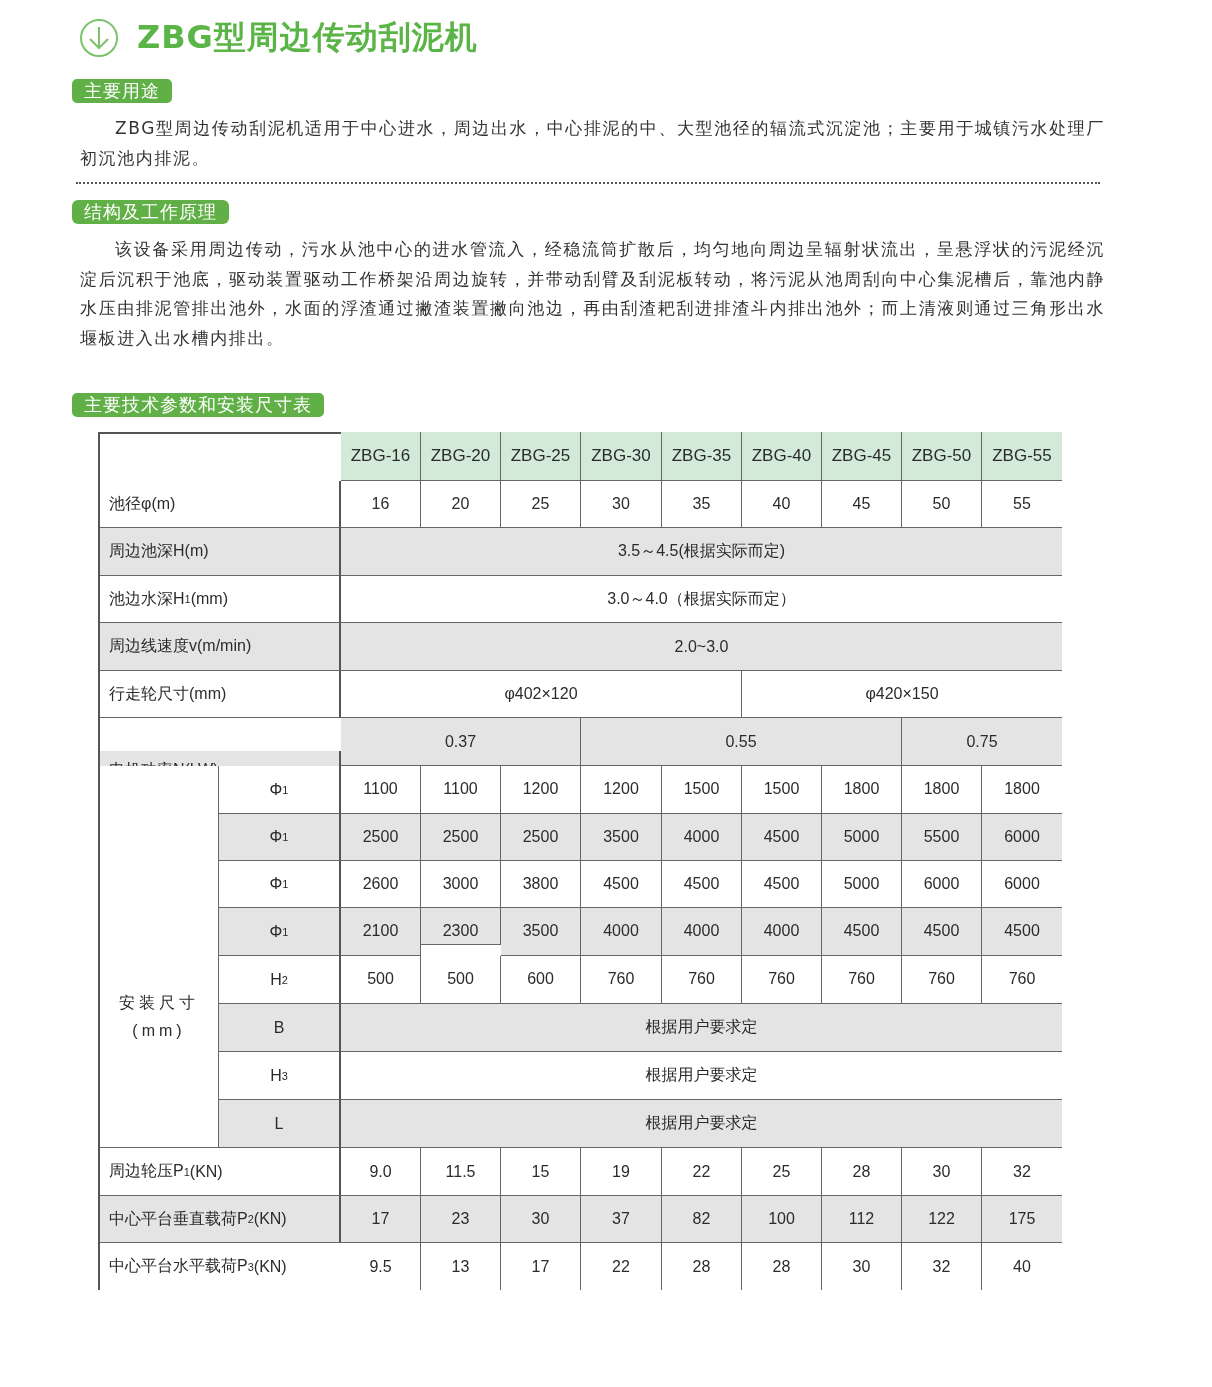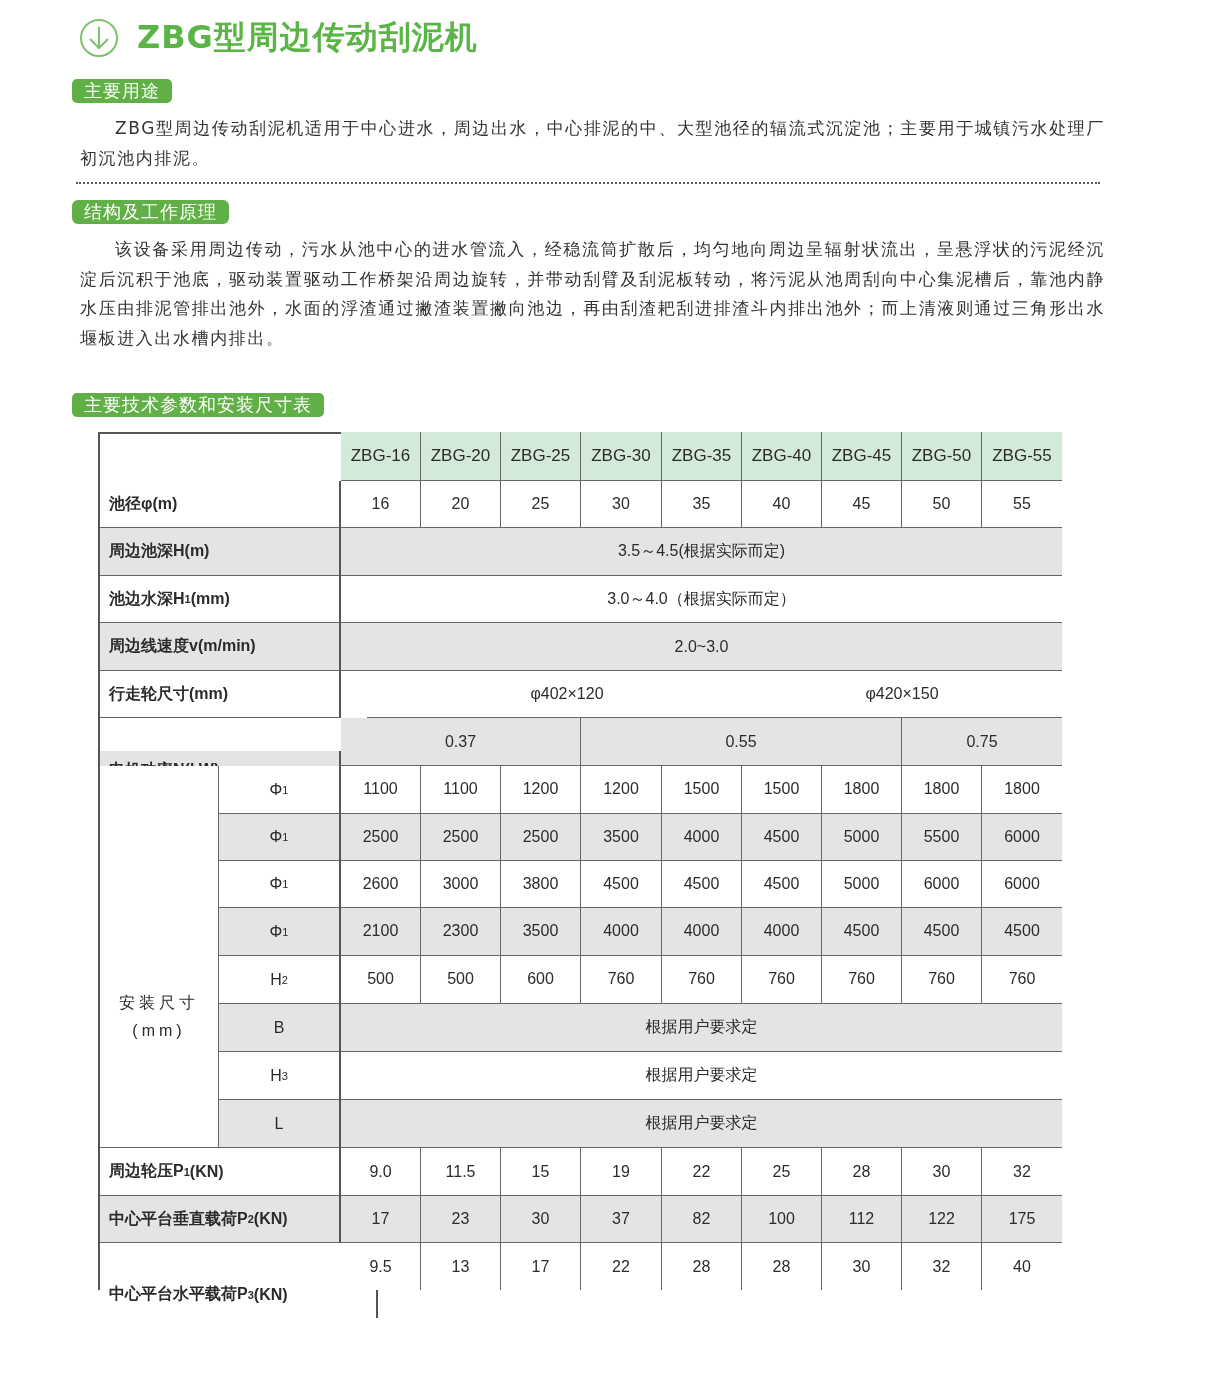--- a/index.html
+++ b/index.html
@@ -29,21 +29,21 @@
     position: absolute; left: 98px; top: 432px; width: 964px; height: 858px;
     border: 2px solid #555; box-sizing: border-box;
   }
   .cell {
     position: absolute; box-sizing: border-box;
     border-right: 1px solid #666; border-bottom: 1px solid #666;
     display: flex; align-items: center; justify-content: center;
     font-family: "Liberation Sans", "DejaVu Sans", sans-serif;
     font-size: 16px; color: #2b2b2b; background: #ffffff;
   }
-  .cell.label { justify-content: flex-start; padding-left: 9px; font-weight: bold; }
+  .cell.label { justify-content: flex-start; padding-left: 9px; }
   .cell.gray { background: #e4e4e4; }
   .cell.head { background: #d3ead8; font-size: 17px; }
   .cell.top { align-items: flex-start; padding-top: 14px; }
   .cell.noright { border-right: none; }
   .cell.nobottom { border-bottom: none; }
   .sub { font-size: 11px; vertical-align: -3px; }
   .vsplit { border-right: 2px solid #555; }
   .diag-cell { position: absolute; left: 0; top: 0; width: 241px; height: 49px; background: #d3ead8;
     border-right: 2px solid #555; border-bottom: 1px solid #666; box-sizing: border-box; }
   .diag-cell svg { position: absolute; left: 0; top: 0; }
@@ -96,21 +96,21 @@
     <div class="cell gray noright" style="left: 241px; top: 94px; width: 721px; height: 48px;">3.5～4.5(根据实际而定)</div>
     <div class="cell label vsplit" style="left: 0px; top: 142px; width: 241px; height: 47px;">
       <span>池边水深H</span>
       <span class="sub">1</span>
       <span>(mm)</span>
     </div>
     <div class="cell noright" style="left: 241px; top: 142px; width: 721px; height: 47px;">3.0～4.0（根据实际而定）</div>
     <div class="cell label gray vsplit" style="left: 0px; top: 189px; width: 241px; height: 48px;">周边线速度v(m/min)</div>
     <div class="cell gray noright" style="left: 241px; top: 189px; width: 721px; height: 48px;">2.0~3.0</div>
     <div class="cell label vsplit" style="left: 0px; top: 237px; width: 241px; height: 47px;">行走轮尺寸(mm)</div>
-    <div class="cell " style="left: 241px; top: 237px; width: 401px; height: 47px; margin-left: 26px;">φ402×120</div>
+    <div class="cell " style="left: 241px; top: 237px; width: 401px; height: 47px;">φ402×120</div>
     <div class="cell noright" style="left: 642px; top: 237px; width: 320px; height: 47px;">φ420×150</div>
     <div class="cell label gray vsplit" style="left: 0px; top: 284px; width: 241px; height: 40px; margin-top: 33px;">电机功率N(kW)</div>
     <div class="cell gray" style="left: 241px; top: 284px; width: 240px; height: 48px;">0.37</div>
     <div class="cell gray" style="left: 481px; top: 284px; width: 321px; height: 48px;">0.55</div>
     <div class="cell gray noright" style="left: 802px; top: 284px; width: 160px; height: 48px;">0.75</div>
     <div class="cell install-label" style="left: 0px; top: 332px; width: 119px; height: 382px;">
       <span>安装尺寸</span>
       <span>(mm)</span>
     </div>
     <div class="cell vsplit" style="left: 119px; top: 332px; width: 122px; height: 48px;">
@@ -150,21 +150,21 @@
     <div class="cell top" style="left: 562px; top: 427px; width: 80px; height: 47px;">4500</div>
     <div class="cell top" style="left: 642px; top: 427px; width: 80px; height: 47px;">4500</div>
     <div class="cell top" style="left: 722px; top: 427px; width: 80px; height: 47px;">5000</div>
     <div class="cell top" style="left: 802px; top: 427px; width: 80px; height: 47px;">6000</div>
     <div class="cell top noright" style="left: 882px; top: 427px; width: 80px; height: 47px;">6000</div>
     <div class="cell vsplit gray" style="left: 119px; top: 474px; width: 122px; height: 48px;">
       <span>Φ</span>
       <span class="sub">1</span>
     </div>
     <div class="cell top gray" style="left: 241px; top: 474px; width: 80px; height: 48px;">2100</div>
-    <div class="cell top gray" style="left: 321px; top: 474px; width: 80px; height: 48px;">2300</div>
+    <div class="cell top gray" style="left: 321px; top: 474px; width: 80px; height: 37px;">2300</div>
     <div class="cell top gray" style="left: 401px; top: 474px; width: 80px; height: 48px;">3500</div>
     <div class="cell top gray" style="left: 481px; top: 474px; width: 81px; height: 48px;">4000</div>
     <div class="cell top gray" style="left: 562px; top: 474px; width: 80px; height: 48px;">4000</div>
     <div class="cell top gray" style="left: 642px; top: 474px; width: 80px; height: 48px;">4000</div>
     <div class="cell top gray" style="left: 722px; top: 474px; width: 80px; height: 48px;">4500</div>
     <div class="cell top gray" style="left: 802px; top: 474px; width: 80px; height: 48px;">4500</div>
     <div class="cell top gray noright" style="left: 882px; top: 474px; width: 80px; height: 48px;">4500</div>
     <div class="cell vsplit" style="left: 119px; top: 522px; width: 122px; height: 48px;">
       <span>H</span>
       <span class="sub">2</span>
@@ -212,21 +212,21 @@
     </div>
     <div class="cell  gray" style="left: 241px; top: 762px; width: 80px; height: 47px;">17</div>
     <div class="cell  gray" style="left: 321px; top: 762px; width: 80px; height: 47px;">23</div>
     <div class="cell  gray" style="left: 401px; top: 762px; width: 80px; height: 47px;">30</div>
     <div class="cell  gray" style="left: 481px; top: 762px; width: 81px; height: 47px;">37</div>
     <div class="cell  gray" style="left: 562px; top: 762px; width: 80px; height: 47px;">82</div>
     <div class="cell  gray" style="left: 642px; top: 762px; width: 80px; height: 47px;">100</div>
     <div class="cell  gray" style="left: 722px; top: 762px; width: 80px; height: 47px;">112</div>
     <div class="cell  gray" style="left: 802px; top: 762px; width: 80px; height: 47px;">122</div>
     <div class="cell  gray noright" style="left: 882px; top: 762px; width: 80px; height: 47px;">175</div>
-    <div class="cell label vsplit nobottom" style="left: 0px; top: 809px; width: 278px; height: 47px; margin-top: 28px;">
+    <div class="cell label vsplit nobottom" style="left: 0px; top: 809px; width: 278px; height: 47px;">
       <span>中心平台水平载荷P</span>
       <span class="sub">3</span>
       <span>(KN)</span>
     </div>
     <div class="cell  nobottom" style="left: 241px; top: 809px; width: 80px; height: 47px;">9.5</div>
     <div class="cell  nobottom" style="left: 321px; top: 809px; width: 80px; height: 47px;">13</div>
     <div class="cell  nobottom" style="left: 401px; top: 809px; width: 80px; height: 47px;">17</div>
     <div class="cell  nobottom" style="left: 481px; top: 809px; width: 81px; height: 47px;">22</div>
     <div class="cell  nobottom" style="left: 562px; top: 809px; width: 80px; height: 47px;">28</div>
     <div class="cell  nobottom" style="left: 642px; top: 809px; width: 80px; height: 47px;">28</div>

